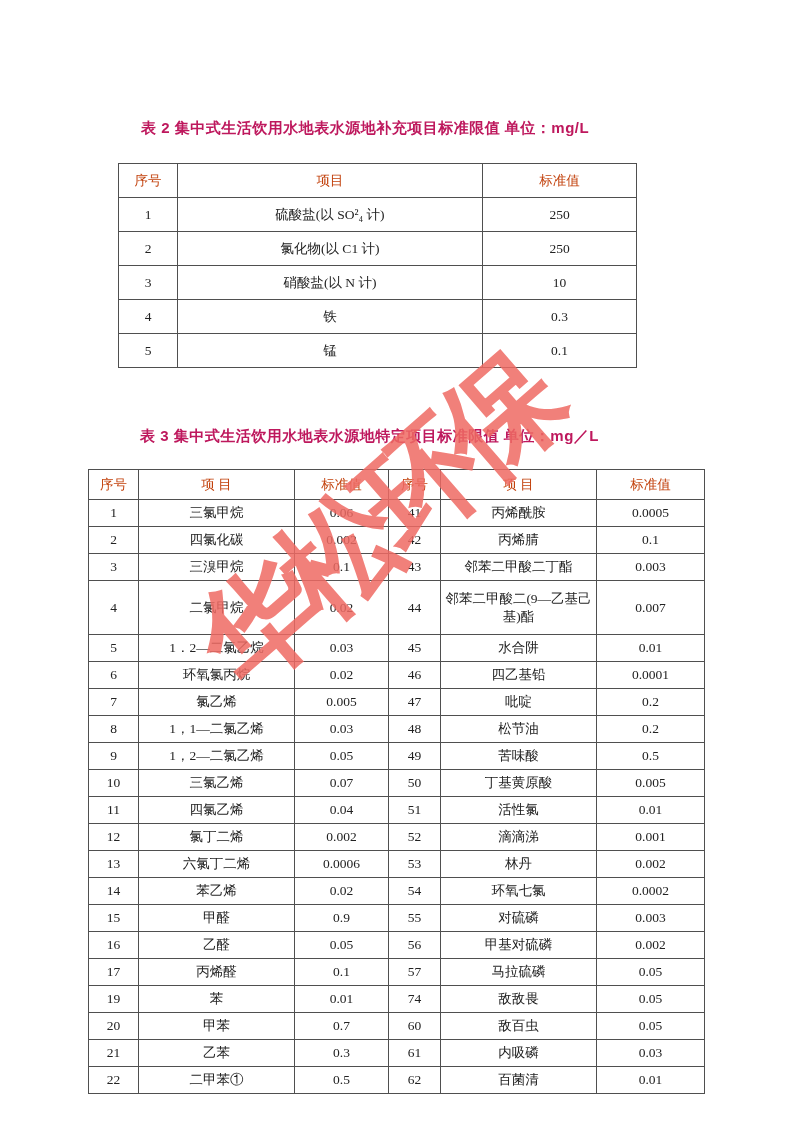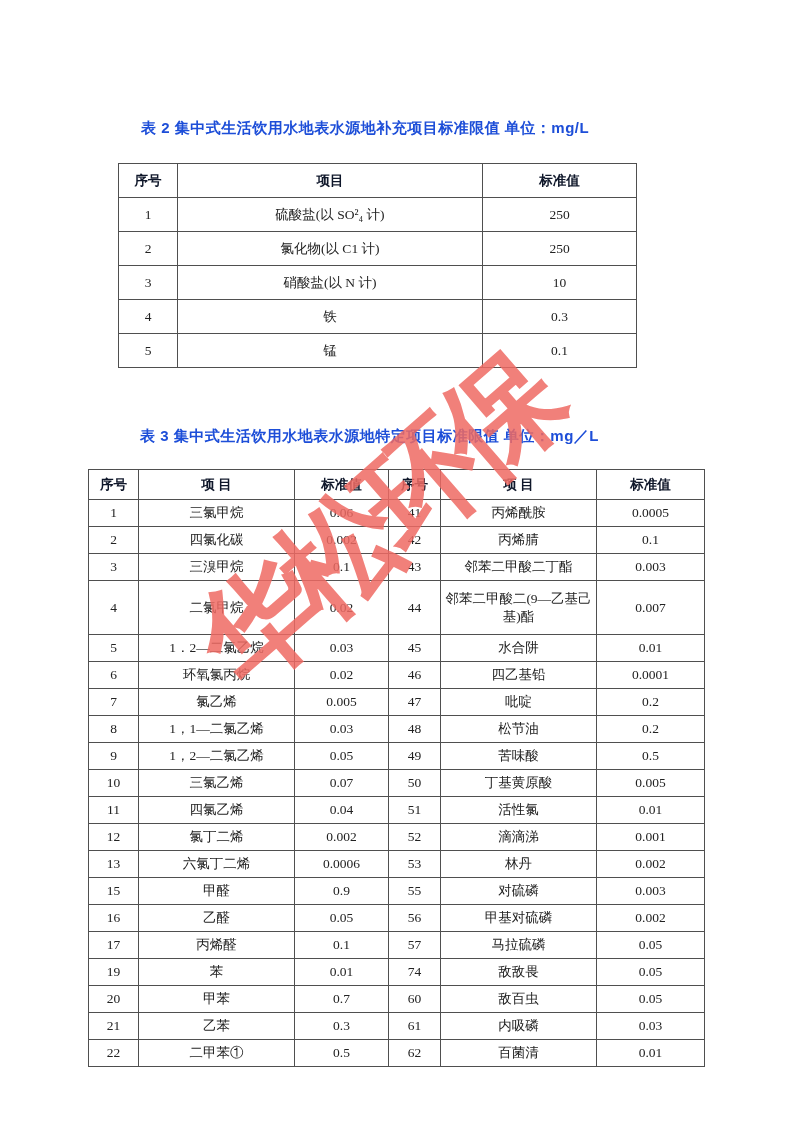--- a/index.html
+++ b/index.html
@@ -4,31 +4,31 @@
 <style>
   html,body{margin:0;padding:0;}
   body{
     width:800px;height:1131px;position:relative;background:#ffffff;
     font-family:"Liberation Serif","DejaVu Serif",serif;
     color:#1c1c1c;overflow:hidden;
   }
   .doc-title{
     position:absolute;
     font-family:"Liberation Sans","DejaVu Sans",sans-serif;
-    font-weight:bold;font-size:15px;line-height:20px;color:#1d4ed8;
+    font-weight:bold;font-size:15px;line-height:20px;color:#be185d;
     letter-spacing:0.5px;white-space:nowrap;
   }
   #t2-title{left:141px;top:118px;}
   #t3-title{left:140px;top:426px;}
   table{border-collapse:collapse;table-layout:fixed;position:absolute;background:#fff;}
   th,td{
     border:1px solid #4f4f4f;text-align:center;vertical-align:middle;
     font-size:13.5px;padding:0 2px;overflow:hidden;
   }
-  th{font-weight:bold;color:#0f172a;}
+  th{font-weight:normal;color:#c2410c;}
   td{color:#222;}
   #t2{left:118px;top:163px;width:518px;}
   #t2 th{height:33px;}
   #t2 td{height:33px;}
   #t3{left:88px;top:469px;width:616px;}
   #t3 th{height:29px;}
   #t3 td{height:26px;line-height:1.3;}
   #t3 tr.dbl td{height:53px;}
   .watermark{
     position:absolute;left:218px;top:604px;
@@ -208,20 +208,28 @@
         </tr>
         <tr>
           <td>13</td>
           <td>六氯丁二烯</td>
           <td>0.0006</td>
           <td>53</td>
           <td>林丹</td>
           <td>0.002</td>
         </tr>
         <tr>
+          <td>14</td>
+          <td>苯乙烯</td>
+          <td>0.02</td>
+          <td>54</td>
+          <td>环氧七氯</td>
+          <td>0.0002</td>
+        </tr>
+        <tr>
           <td>15</td>
           <td>甲醛</td>
           <td>0.9</td>
           <td>55</td>
           <td>对硫磷</td>
           <td>0.003</td>
         </tr>
         <tr>
           <td>16</td>
           <td>乙醛</td>

